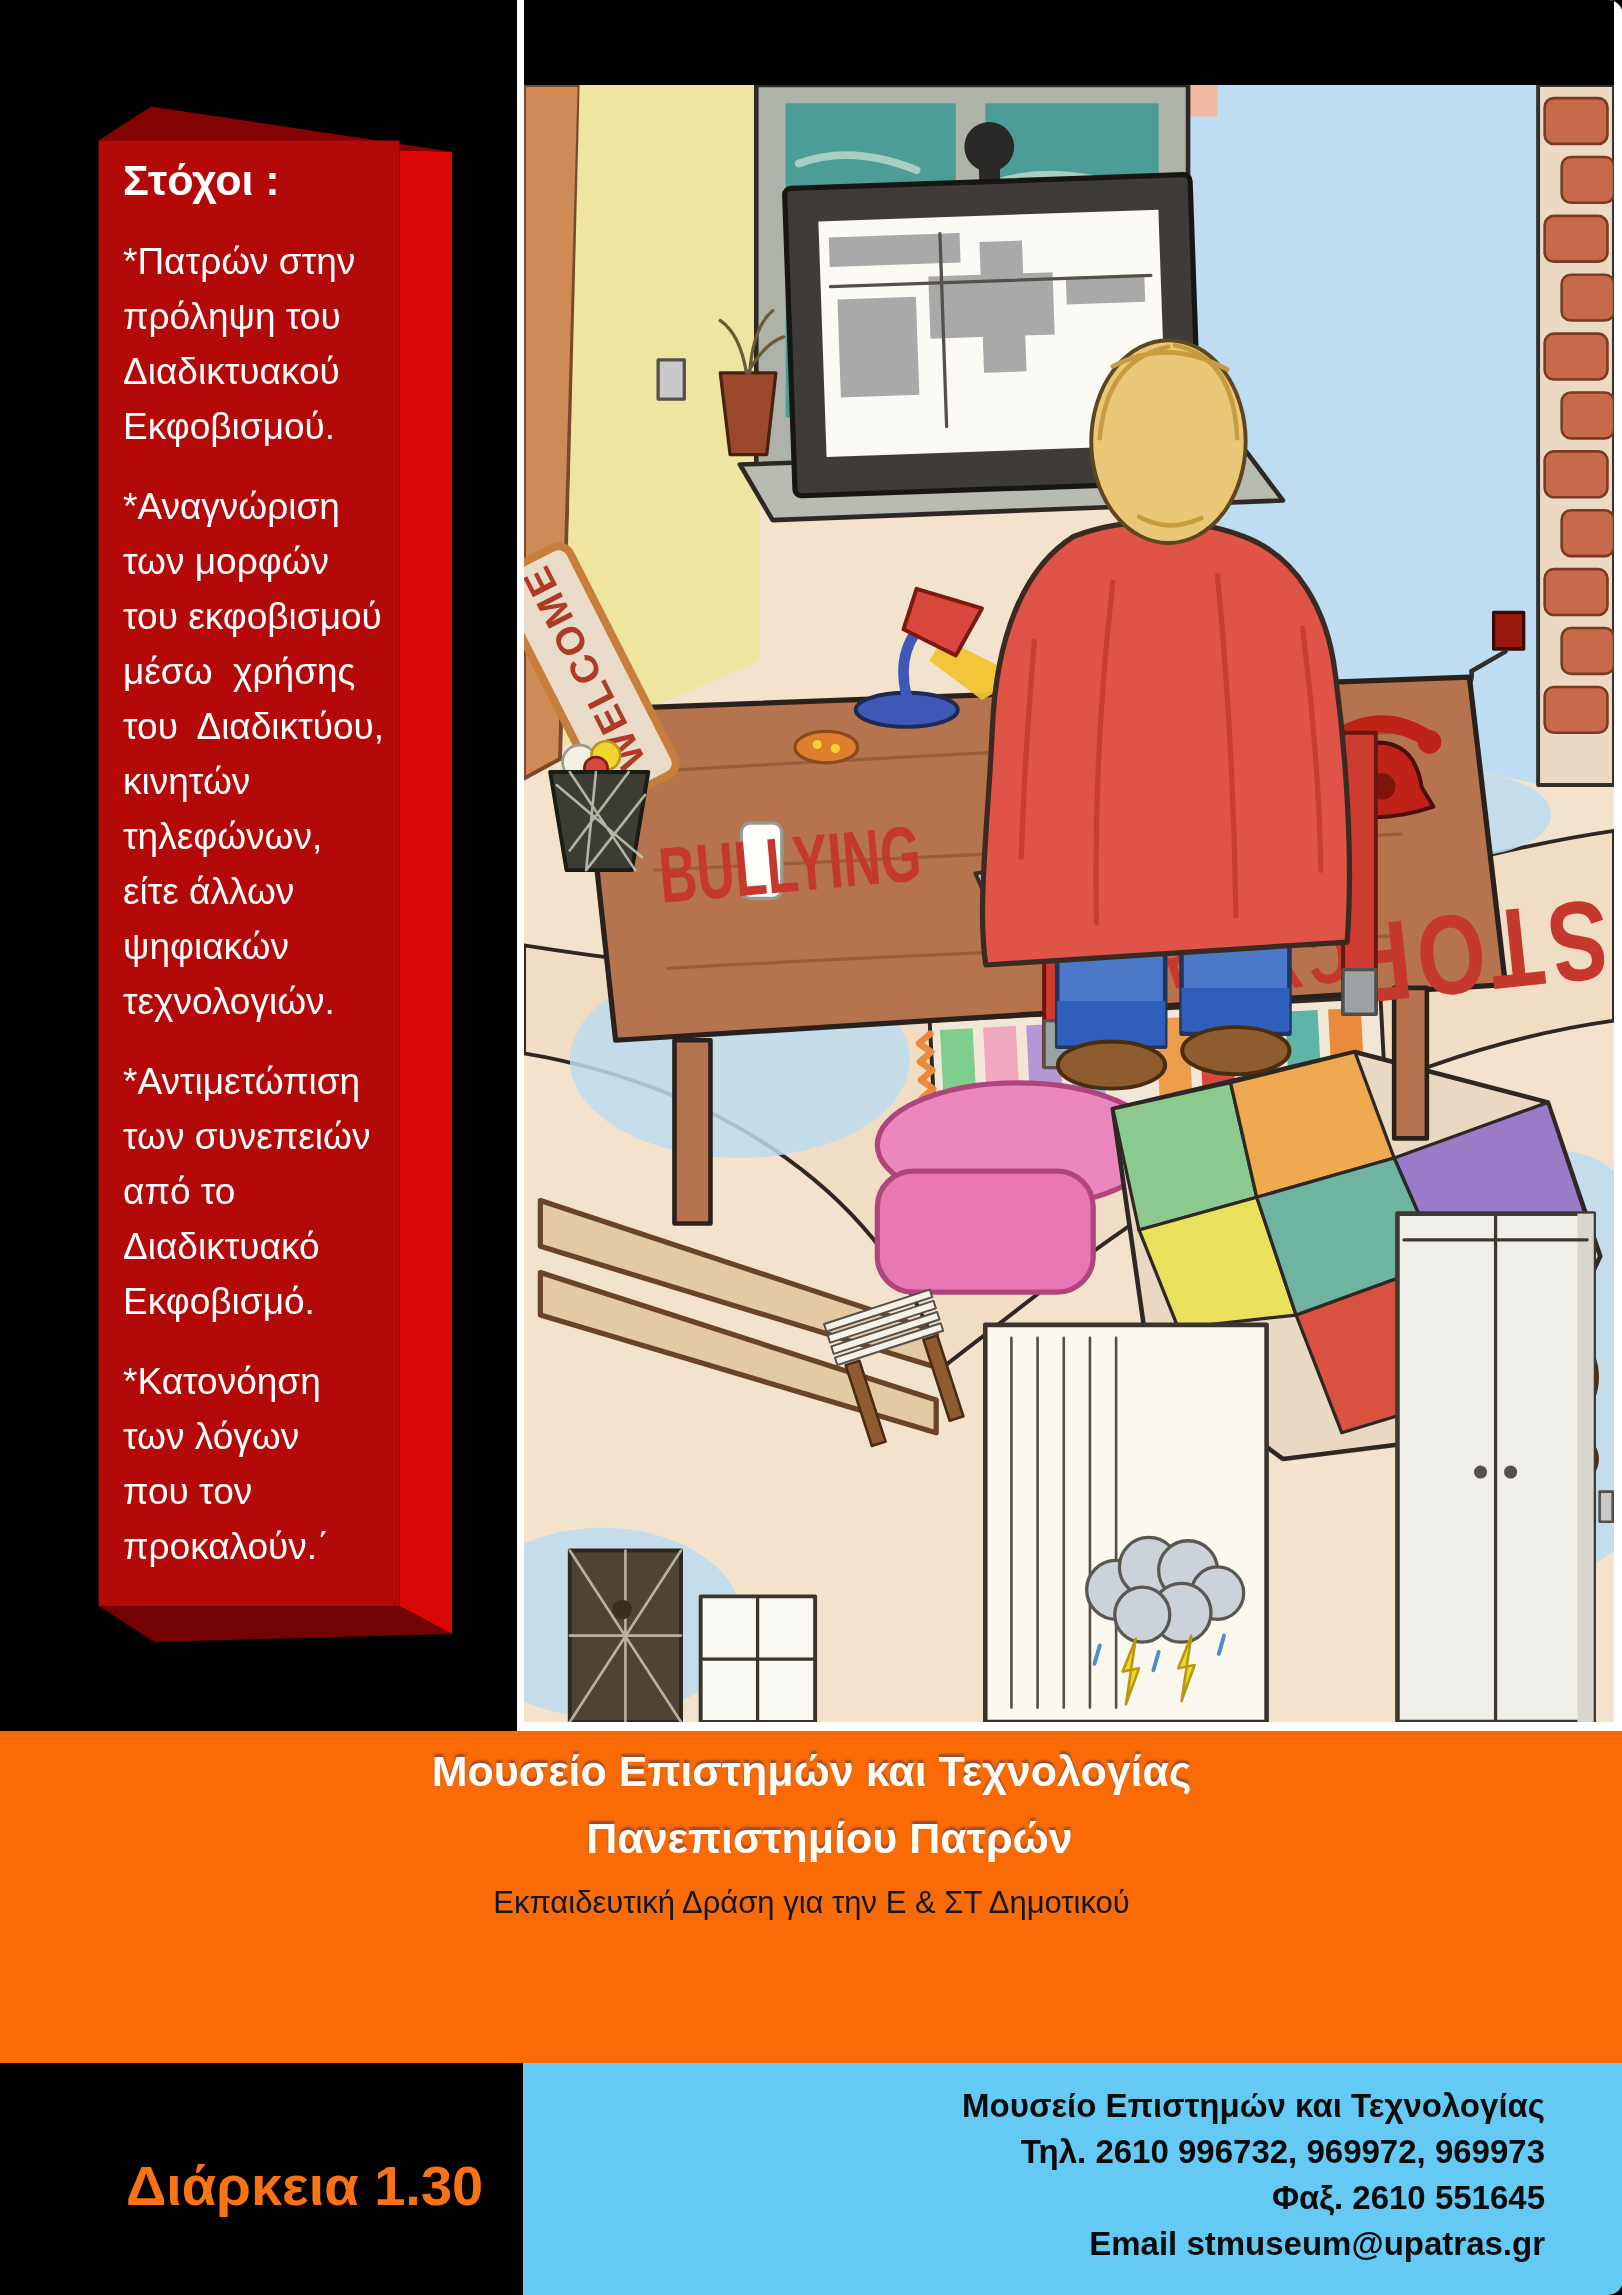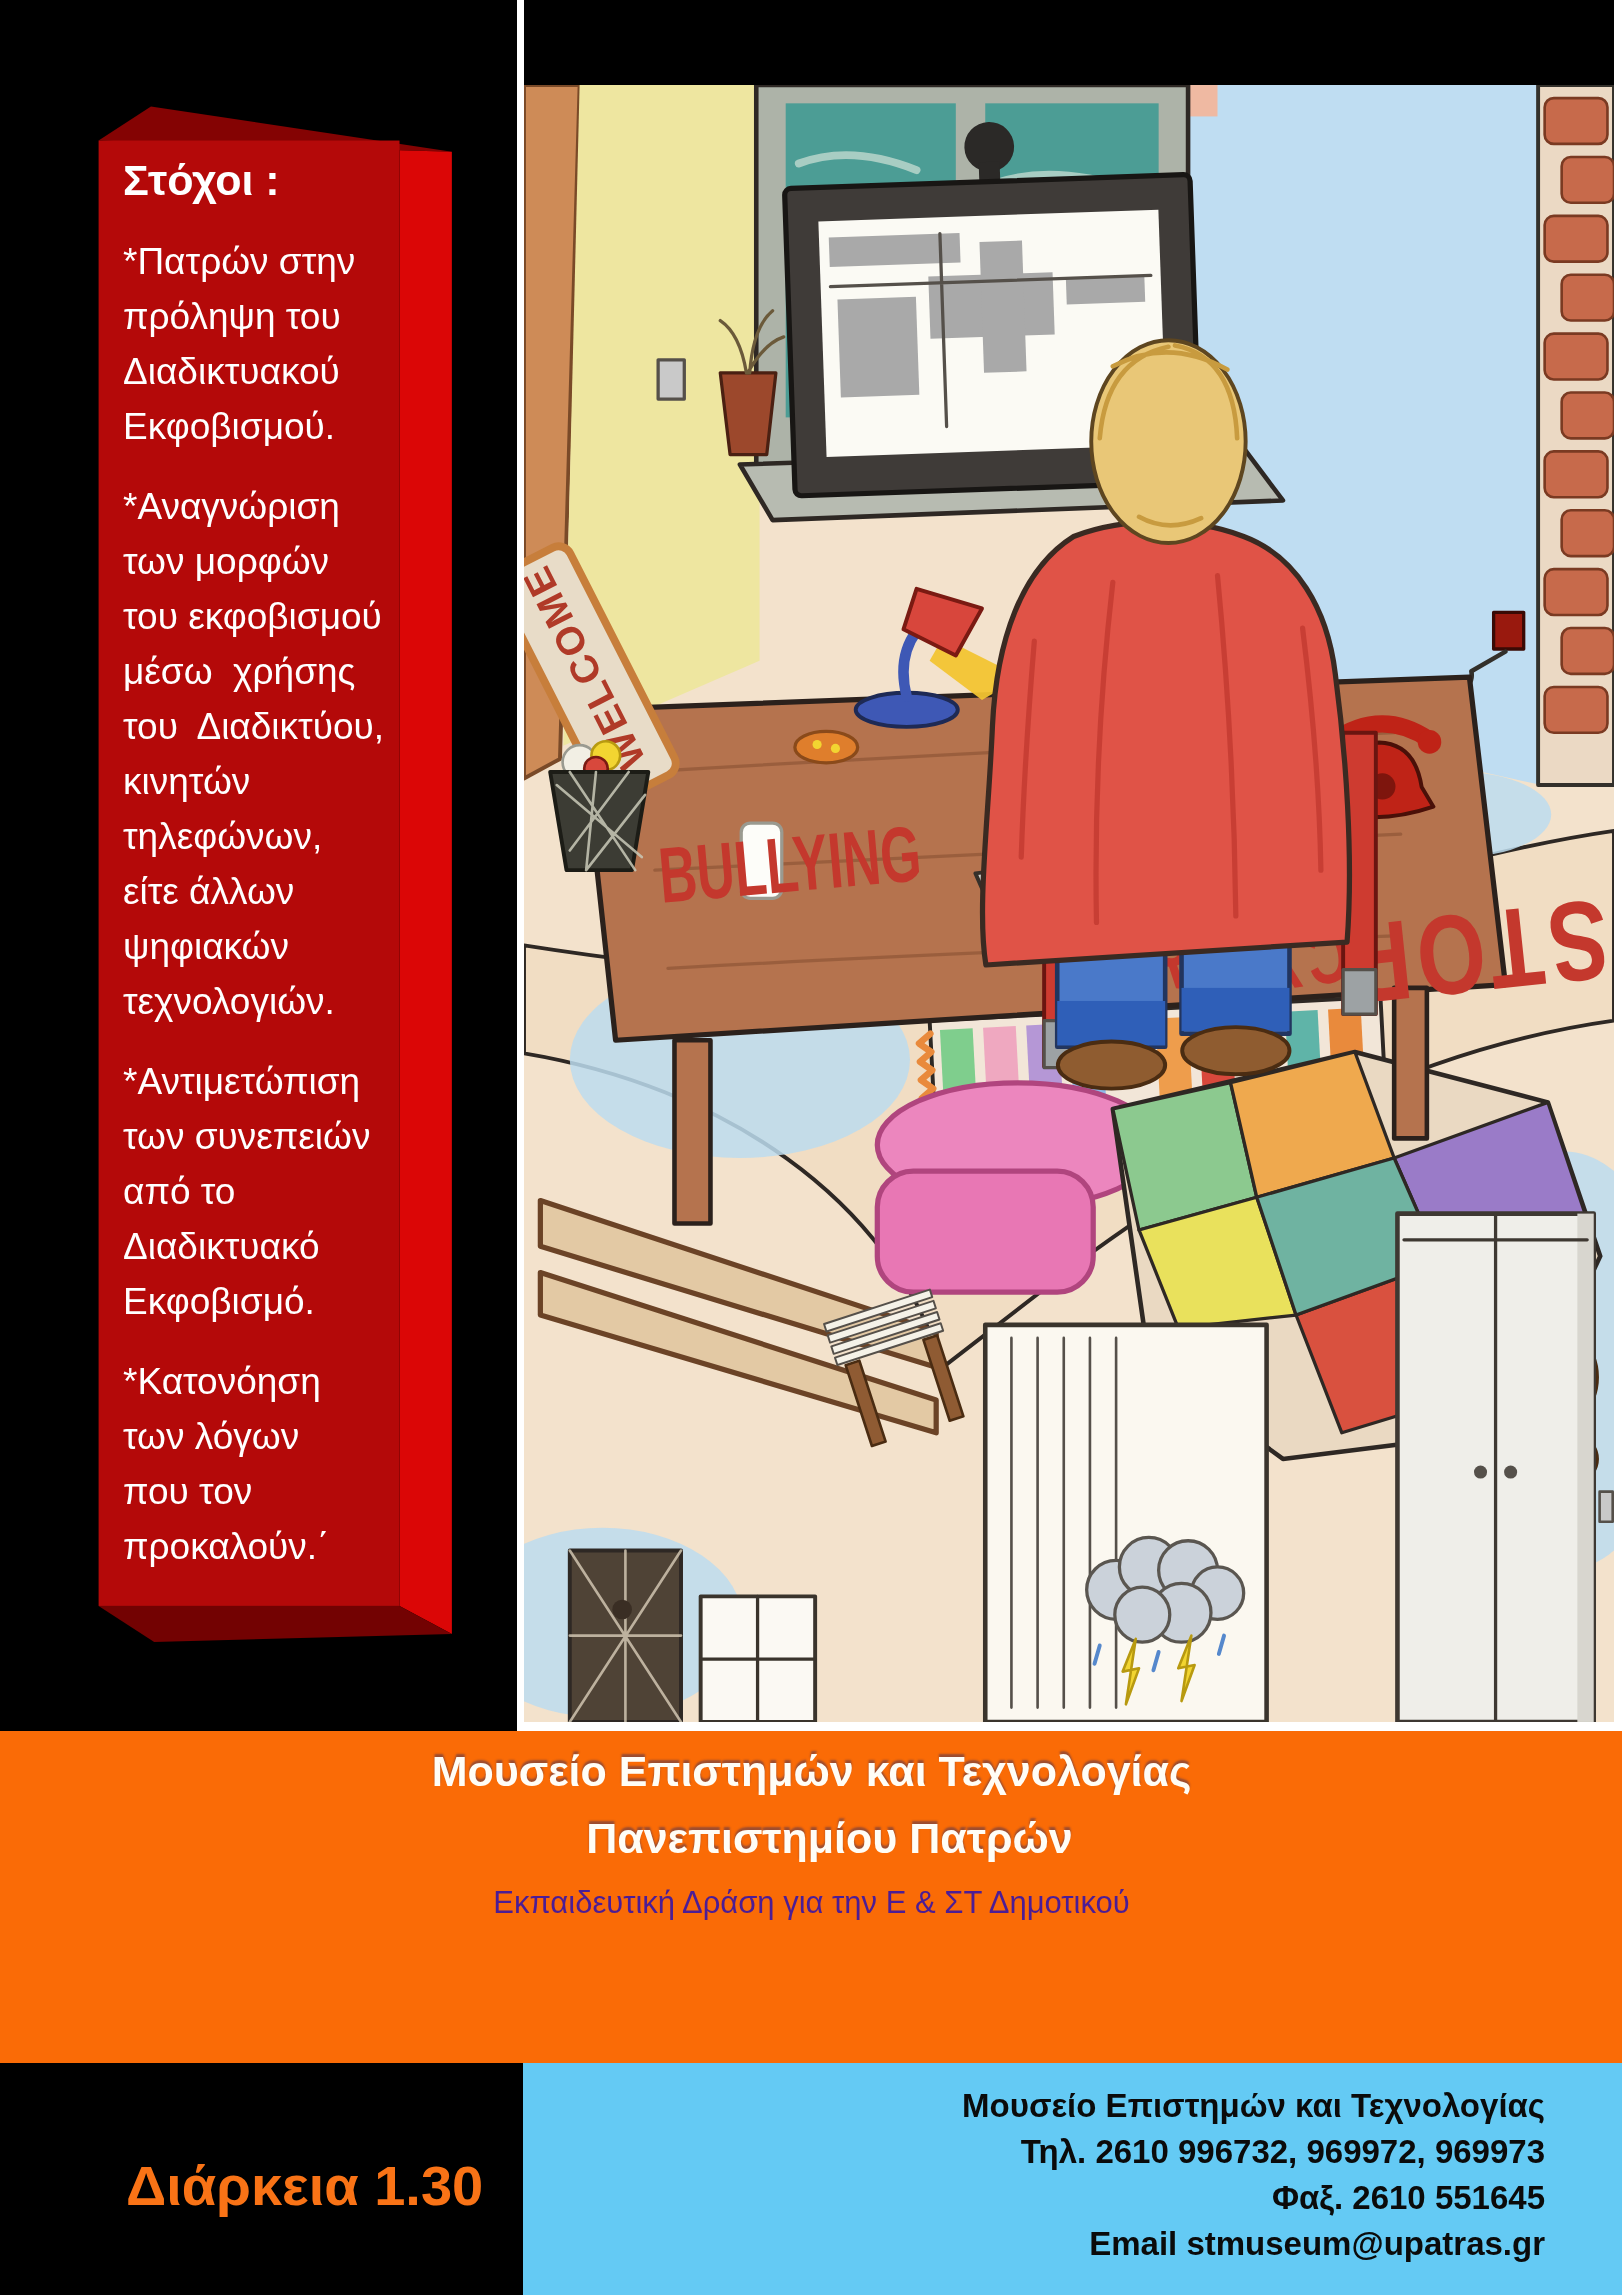--- a/index.html
+++ b/index.html
@@ -1,38 +1,38 @@
 <!DOCTYPE html>
 <html style="font-size:10.5px"><head>
 <meta charset="utf-8">
 <style>
   html,body{margin:0;padding:0;background:#000;}
   .poster{position:relative;width:1623px;height:2295px;background:#000;overflow:hidden;
-          font-family:"Liberation Sans",sans-serif;}
+          font-family:"Liberation Sans",sans-serif;border-radius:15px;}
 
   
   .goals-box-svg{position:absolute;left:92px;top:98px;width:373px;height:1557px;}
   .goals-text{position:absolute;left:123px;top:156px;width:283px;color:#fff;}
   .goals-title{font-size:43px;font-weight:bold;margin:0 0 29px 0;}
   .goal-item{font-size:37px;line-height:55px;white-space:pre-wrap;margin:0 0 25px 0;}
 
   
   .photo{position:absolute;left:517px;top:0;width:1106px;height:1731px;background:#fff;
          box-sizing:border-box;padding:0 9.2px 8.5px 6.5px;}
   .photo-topbar{width:1090px;height:85px;background:#000;}
   .drawing-svg{display:block;width:1090px;height:1637px;}
 
   
   .banner{position:absolute;left:0;top:1731px;width:1623px;height:332px;background:#FA6B06;
           text-align:center;}
   .banner-line1,.banner-line2{font-size:43px;font-weight:bold;color:#FFFDF6;
           text-shadow:0 -2.6px 2px rgba(40,40,100,.45);}
   .banner-line1{padding-top:15.7px;}
   .banner-line2{padding-top:18.3px;margin-left:36px;}
-  .banner-line3{padding-top:22px;font-size:31px;color:#4c1d95;}
+  .banner-line3{padding-top:22px;font-size:31px;color:#0f172a;}
   .banner-headline{padding-top:25px;font-size:54px;font-weight:bold;color:#2424C8;
           letter-spacing:1.3px;text-shadow:2.6px 3.3px 0.7px rgba(95,95,100,.85);}
 
   
   .bottom{position:absolute;left:0;top:2063px;width:1623px;height:233px;background:#000;}
   .contact{position:absolute;left:523px;top:0;width:1099px;height:233px;background:#64CAF4;
            box-sizing:border-box;padding:19.6px 77px 0 0;text-align:right;
            font-weight:bold;font-size:33px;line-height:46px;color:#0B0B0B;}
   .duration{position:absolute;left:126px;top:2153px;color:#f97316;
             font-size:56px;font-weight:bold;}

